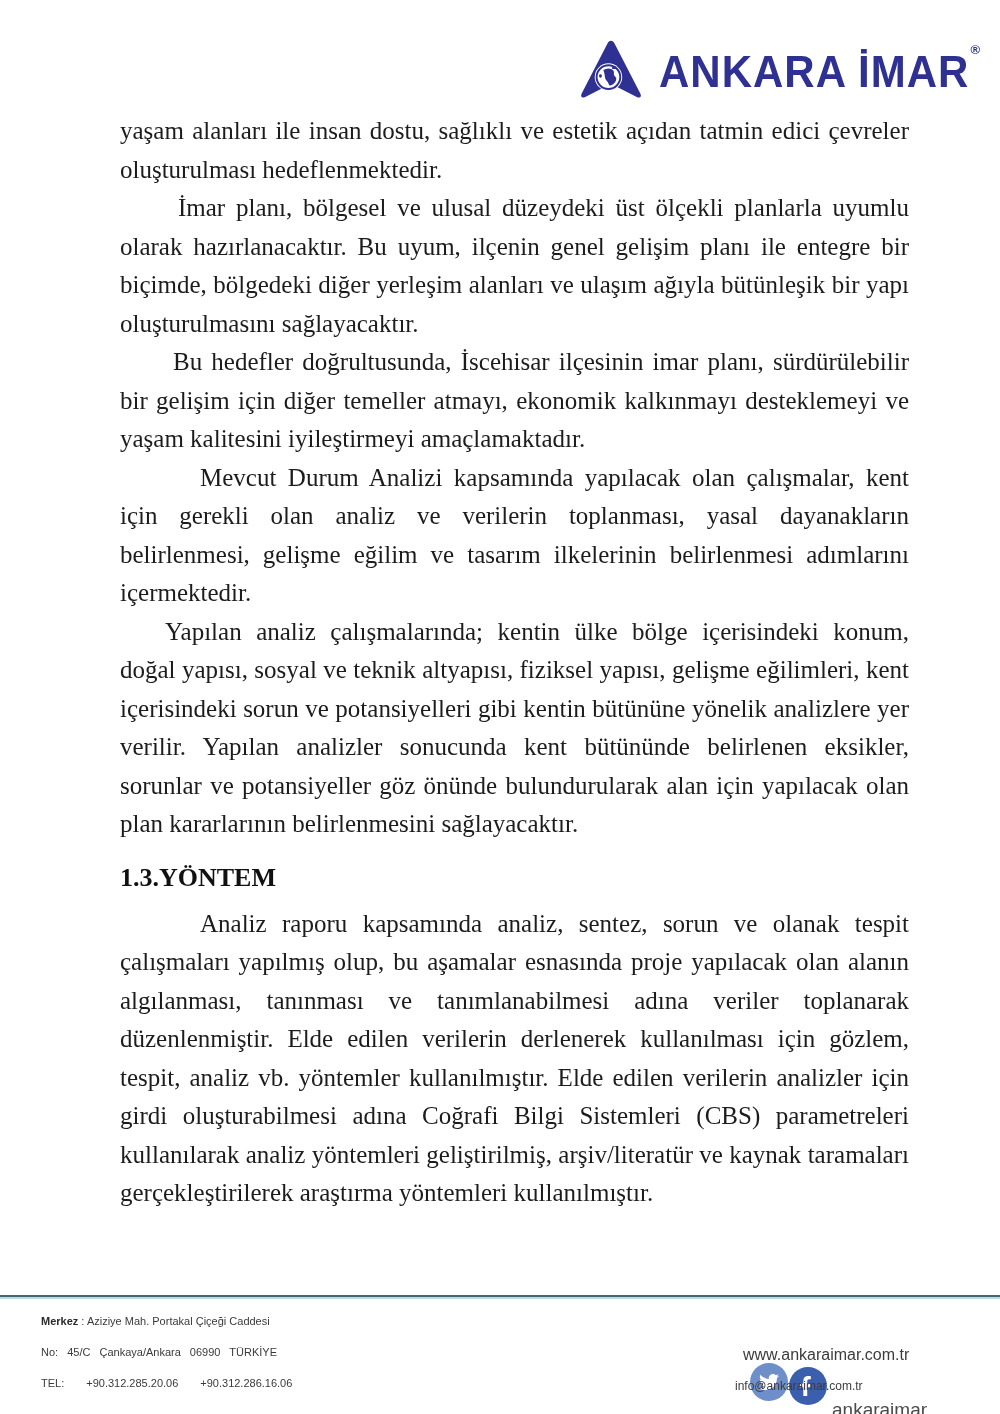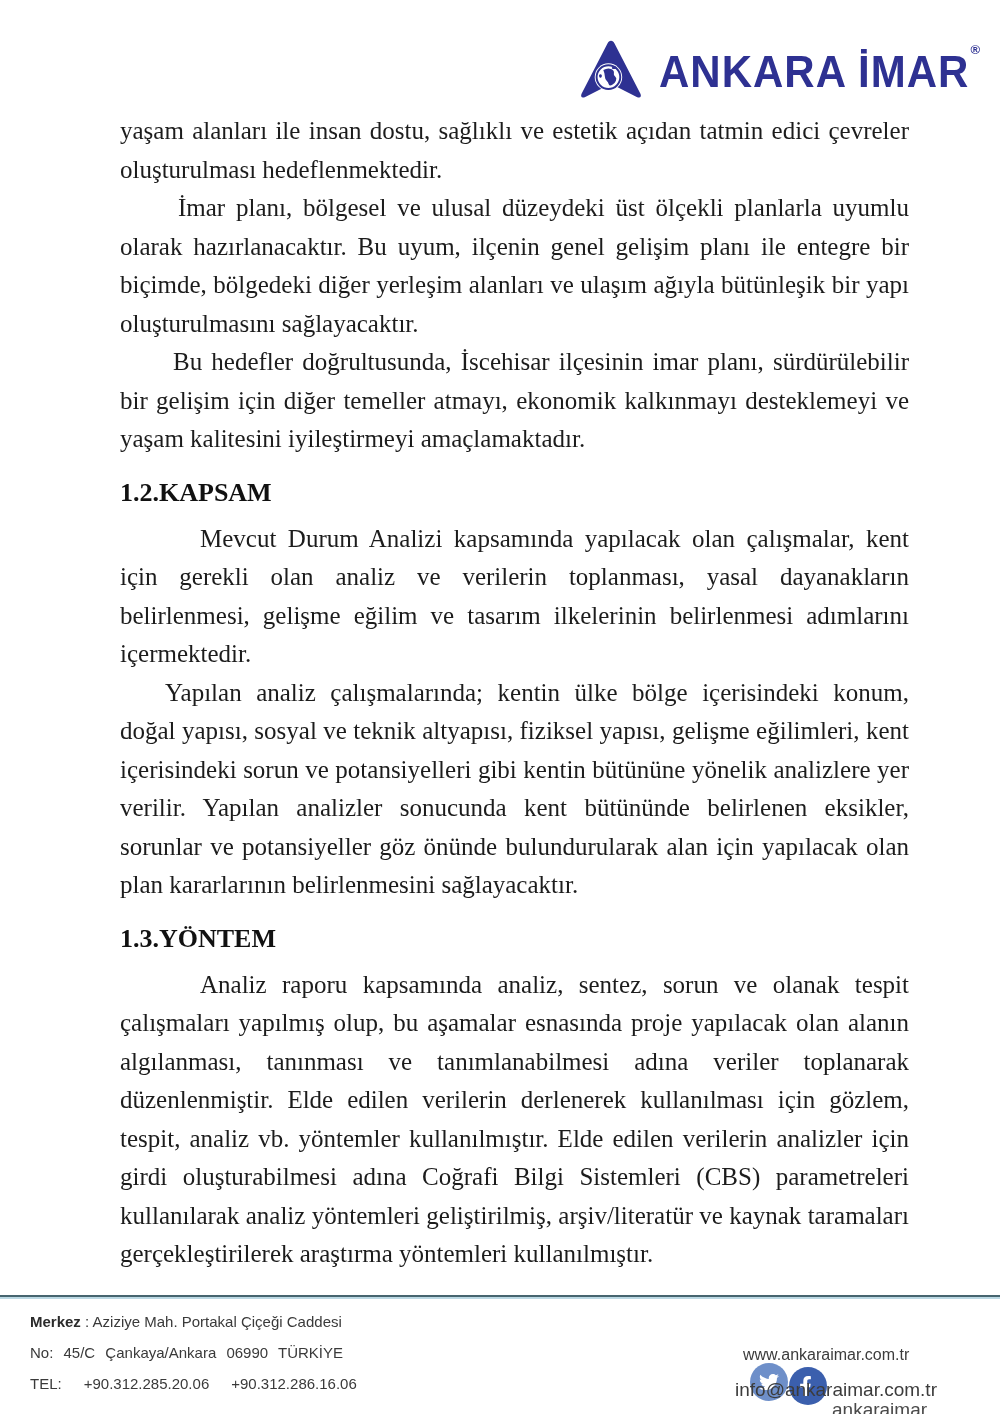--- a/index.html
+++ b/index.html
@@ -58,41 +58,41 @@
     line-height:34px;
     font-weight:bold;
     color:#111;
   }
   
   .footer-rule{
     position:absolute; left:0; top:1295px; width:1000px; height:4px;
     background:linear-gradient(#47656f 0 55%, #bcd9e4 55% 100%);
   }
   .footer-left{
-    position:absolute; left:30px; top:1306px;
+    position:absolute; left:41px; top:1306px;
     font-family:"Liberation Sans", sans-serif;
-    font-size:15px;
+    font-size:11px;
     color:#3a3a3a;
     line-height:31px;
   }
   .footer-left .lbl{font-weight:bold;color:#2b2b2b;}
   .footer-left .row2{word-spacing:6px;}
   .footer-left .gap{display:inline-block;width:22px;}
   .footer-right{
     position:absolute; left:733px; top:1346px; width:220px; height:64px;
     font-family:"Liberation Sans", sans-serif;
     color:#3c3c3c;
   }
   .fr-web{position:absolute;left:10px;top:0;font-size:16px;white-space:nowrap;}
   .fr-social{position:absolute;border-radius:50%;display:flex;align-items:center;justify-content:center;}
   .fr-tw{left:17px;top:17px;width:38px;height:38px;background:#6e8fc9;}
   .fr-fb{left:56px;top:21px;width:38px;height:38px;background:#3b5fad;}
   .fr-social svg{width:20px;height:20px;fill:#ffffff;}
   .fr-handle{position:absolute;left:99px;top:24px;font-size:19px;color:#4a4a4a;white-space:nowrap;margin-top:29px;}
-  .fr-email{position:absolute;left:2px;top:33px;font-size:19px;white-space:nowrap;z-index:3;}
+  .fr-email{position:absolute;left:2px;top:33px;font-size:12px;white-space:nowrap;z-index:3;}
 </style>
 </head>
 <body>
 
 <div class="page">
 
   <div class="logo">
     <svg class="logo-mark" viewBox="0 0 100 100" aria-hidden="true">
       <path d="M50 1 C52.5 1 54 2.5 55.5 5.5 L96 84 C98 88.5 95.5 91.5 91 89.3 L56.5 72 C52 69.8 48 69.8 43.5 72 L9 89.3 C4.5 91.5 2 88.5 4 84 L44.5 5.5 C46 2.5 47.5 1 50 1 Z" fill="#2e3192"></path>
       <circle cx="46" cy="58" r="21.5" fill="#ffffff"></circle>
@@ -101,21 +101,20 @@
       <path d="M32 54 q2.5 -1.5 3.5 0.8 q1 2.2 -0.8 3.6 q-2 1.4 -3 -0.6 q-1 -2.2 0.3 -3.8" fill="#2e3192"></path>
       <path d="M52 42 q3.5 -1.8 6 0 q2 1.6 -0.5 2.8 q-3 1.2 -5.5 0.2 q-1.8 -1.4 0 -3" fill="#2e3192"></path>
     </svg>
     <div class="logo-word"><span>ANKARA İMAR</span><span class="logo-reg">®</span></div>
   </div>
 
   <div class="content">
     <p>yaşam alanları ile insan dostu, sağlıklı ve estetik açıdan tatmin edici çevreler oluşturulması hedeflenmektedir.</p>
     <p class="ind-58">İmar planı, bölgesel ve ulusal düzeydeki üst ölçekli planlarla uyumlu olarak hazırlanacaktır. Bu uyum, ilçenin genel gelişim planı ile entegre bir biçimde, bölgedeki diğer yerleşim alanları ve ulaşım ağıyla bütünleşik bir yapı oluşturulmasını sağlayacaktır.</p>
     <p class="ind-53">Bu hedefler doğrultusunda, İscehisar ilçesinin imar planı, sürdürülebilir bir gelişim için diğer temeller atmayı, ekonomik kalkınmayı desteklemeyi ve yaşam kalitesini iyileştirmeyi amaçlamaktadır.</p>
-    <h2>1.2.KAPSAM</h2>
     <p class="ind-80">Mevcut Durum Analizi kapsamında yapılacak olan çalışmalar, kent için gerekli olan analiz ve verilerin toplanması, yasal dayanakların belirlenmesi, gelişme eğilim ve tasarım ilkelerinin belirlenmesi adımlarını içermektedir.</p>
     <p class="ind-45">Yapılan analiz çalışmalarında; kentin ülke bölge içerisindeki konum, doğal yapısı, sosyal ve teknik altyapısı, fiziksel yapısı, gelişme eğilimleri, kent içerisindeki sorun ve potansiyelleri gibi kentin bütününe yönelik analizlere yer verilir. Yapılan analizler sonucunda kent bütününde belirlenen eksikler, sorunlar ve potansiyeller göz önünde bulundurularak alan için yapılacak olan plan kararlarının belirlenmesini sağlayacaktır.</p>
     <h2>1.3.YÖNTEM</h2>
     <p class="ind-80">Analiz raporu kapsamında analiz, sentez, sorun ve olanak tespit çalışmaları yapılmış olup, bu aşamalar esnasında proje yapılacak olan alanın algılanması, tanınması ve tanımlanabilmesi adına veriler toplanarak düzenlenmiştir. Elde edilen verilerin derlenerek kullanılması için gözlem, tespit, analiz vb. yöntemler kullanılmıştır. Elde edilen verilerin analizler için girdi oluşturabilmesi adına Coğrafi Bilgi Sistemleri (CBS) parametreleri kullanılarak analiz yöntemleri geliştirilmiş, arşiv/literatür ve kaynak taramaları gerçekleştirilerek araştırma yöntemleri kullanılmıştır.</p>
   </div>
 
   <div class="footer-rule"></div>
 
   <div class="footer-left">
     <div>

